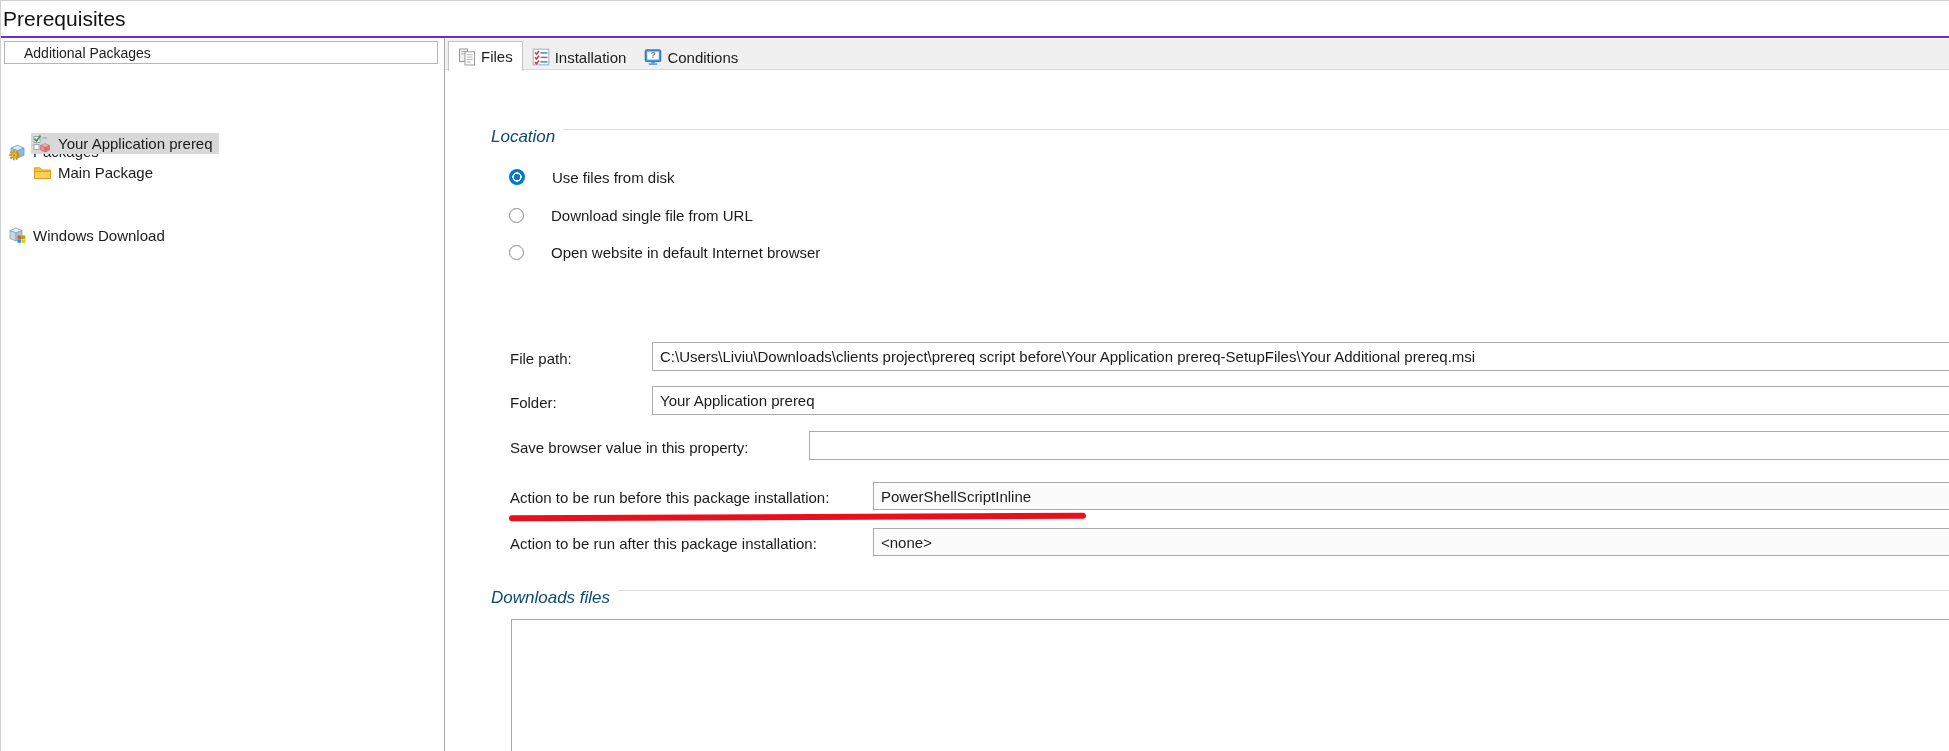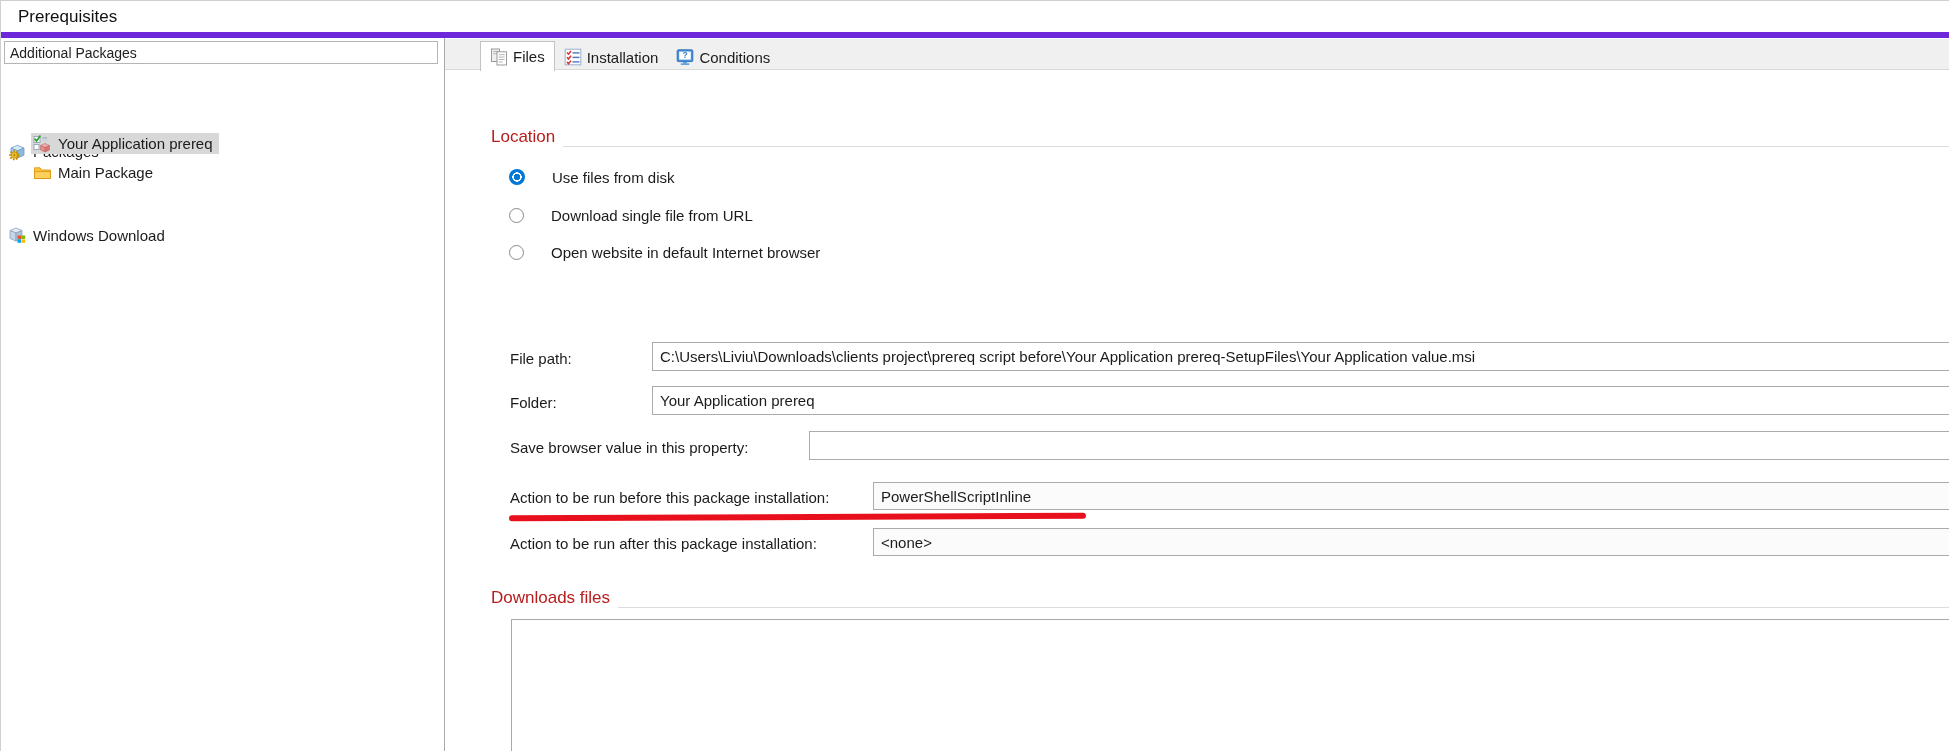--- a/index.html
+++ b/index.html
@@ -10,30 +10,30 @@
     background: #fff;
     font-family: "Liberation Sans", sans-serif;
     color: #1b1b1b;
     overflow: hidden;
     border-top: 1px solid #d0d0d0;
     border-left: 1px solid #d0d0d0;
   }
   
   .title-bar {
     position: absolute; left:0; top:0; right:0; height:37px;
-    background:#fff; border-bottom:6px solid #6d28d9;
-    display:flex; align-items:center; padding-left:17px;
-    font-size:17px; color:#111;
+    background:#fff; border-bottom:2px solid #6d28d9;
+    display:flex; align-items:center; padding-left:2px;
+    font-size:21px; color:#111;
   }
   
   .sidebar { position:absolute; left:0; top:38px; width:443px; bottom:0; background:#fff; }
   .side-header {
     position:absolute; left:3px; top:2px; width:434px; height:23px;
     border:1px solid #b5b5b5; background:#fff;
-    font-size:14px; color:#222; padding-left:5px;
+    font-size:14px; color:#222; padding-left:19px;
     display:flex; align-items:center;
   }
   .trow {
     position:absolute; left:0; width:443px; height:26px;
     display:flex; align-items:center; cursor:default;
   }
   .trow .wrap { display:inline-flex; align-items:center; padding:1px 6px 1px 2px; }
   .trow .wrap.selected { background:#d8d8d8; }
   .trow .ticon { width:19px; height:19px; flex:0 0 19px; margin-right:6px; display:inline-block; }
   .trow .tlabel { font-size:15px; white-space:nowrap; }
@@ -45,28 +45,28 @@
     position:absolute; left:444px; top:38px; right:0; height:31px;
     background:#f0f0f0; border-bottom:1px solid #d9d9d9;
   }
   .tabs { position:absolute; left:447px; top:40px; height:30px; display:flex; align-items:flex-end; z-index:2; }
   .tab {
     display:inline-flex; align-items:center; gap:5px;
     height:28px; padding:0 9px; font-size:15px; color:#1b1b1b; cursor:default;
   }
   .tab.selected {
     background:#fff; height:30px;
-    border:1px solid #c3c3c3; border-bottom:none;margin-left:32px;
+    border:1px solid #c3c3c3; border-bottom:none;
   }
   .tab .ticon { width:18px; height:18px; display:inline-block; }
   
   .group-head {
     position:absolute; left:490px; right:0;
-    display:flex; align-items:flex-end;
-    font-size:17px; color:#b91c1c;
+    display:flex; align-items:flex-start;
+    font-size:17px; color:#0c4a6e;font-style:italic;
   }
   .group-head .gline { flex:1; height:1px; background:#dcdcdc; margin-left:8px; margin-top:2px; }
   .radio-row { position:absolute; left:508px; height:18px; display:flex; align-items:center; gap:8px; }
   .radio {
     width:15px; height:15px; border-radius:50%;
     border:1px solid #8a8a8a; background:#fff; flex:0 0 15px;
   }
   .radio.on {
     width:16px; height:16px; border:none; flex-basis:16px;
     background: radial-gradient(circle at 50% 50%, #0078d7 0 3.2px, #ffffff 3.4px 4.6px, #0078d7 4.8px 8px);
@@ -226,21 +226,21 @@
     <span class="rlabel">Download single file from URL</span>
   </div>
   <div class="radio-row" style="top:242px">
     <span class="radio"></span>
     <span class="rlabel">Open website in default Internet browser</span>
   </div>
 
 
   <div class="flabel" style="top:349px">File path:</div>
   <div class="field" style="left:651px; top:341px">
-    <span>C:\Users\Liviu\Downloads\clients project\prereq script before\Your Application prereq-SetupFiles\Your Application value.msi</span>
+    <span>C:\Users\Liviu\Downloads\clients project\prereq script before\Your Application prereq-SetupFiles\Your Additional prereq.msi</span>
   </div>
 
   <div class="flabel" style="top:393px">Folder:</div>
   <div class="field" style="left:651px; top:385px">
     <span>Your Application prereq</span>
   </div>
 
   <div class="flabel" style="top:438px">Save browser value in this property:</div>
   <div class="field" style="left:808px; top:430px">
     <span></span>

